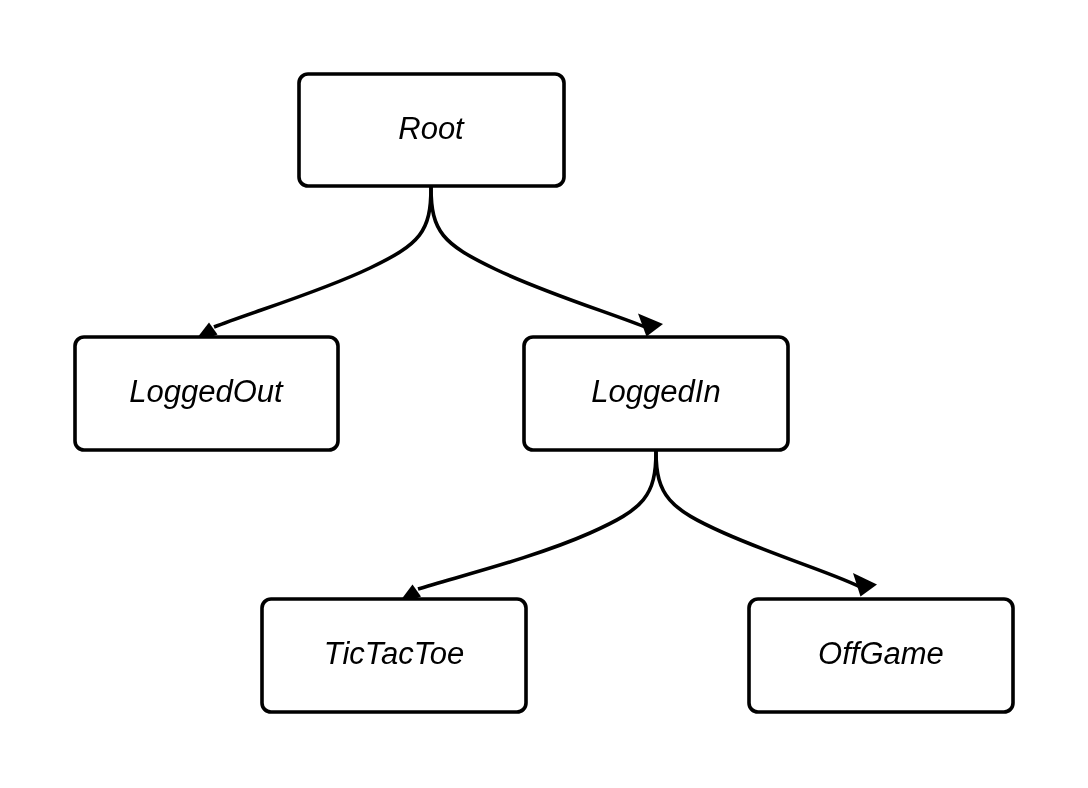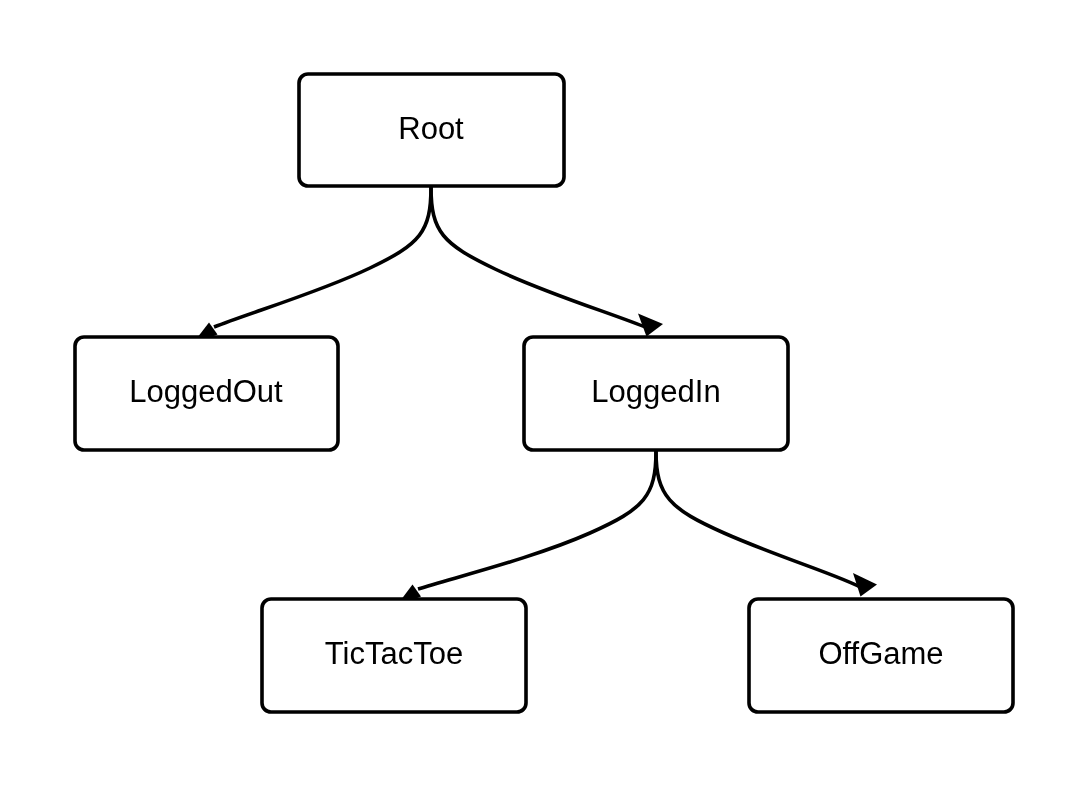--- a/index.html
+++ b/index.html
@@ -12,20 +12,21 @@
     font-family: "Liberation Sans", sans-serif;
     width: 1088px;
     height: 788px;
     overflow: hidden;
   }
   #diagram-canvas {
     position: relative;
     width: 1088px;
     height: 600px;
     background: #ffffff;
+    font-style: italic;
   }
   #diagram-svg {
     position: absolute;
     top: 0;
     left: 0;
     width: 1088px;
     height: 788px;
     display: block;
   }
   .node-box {

